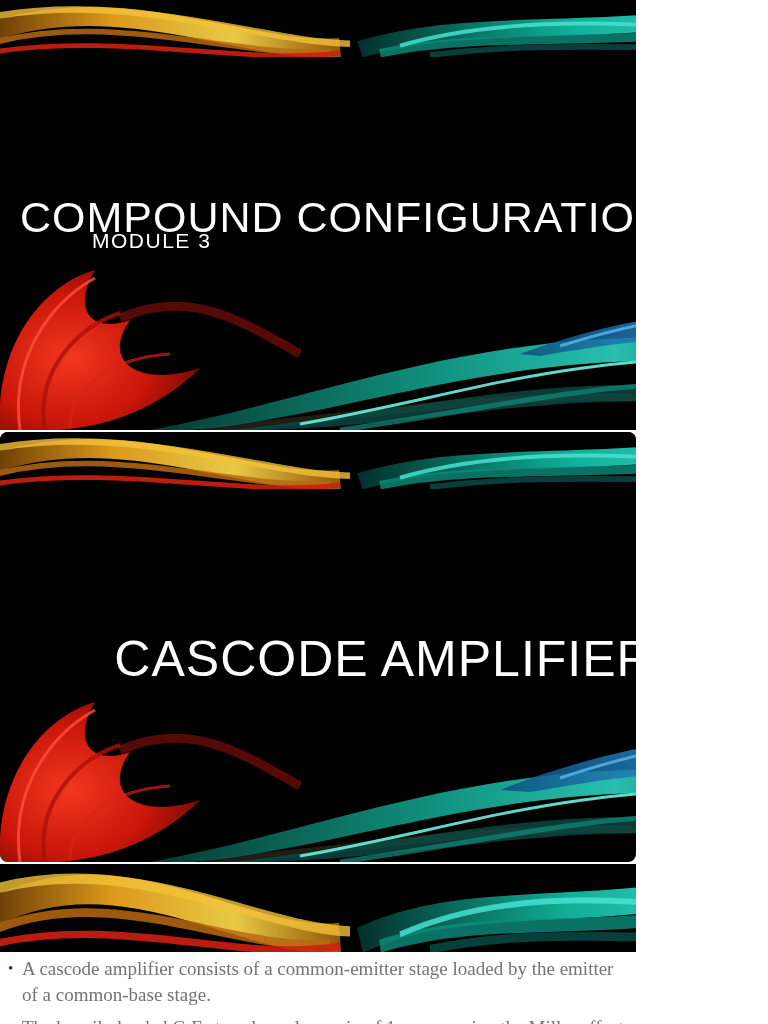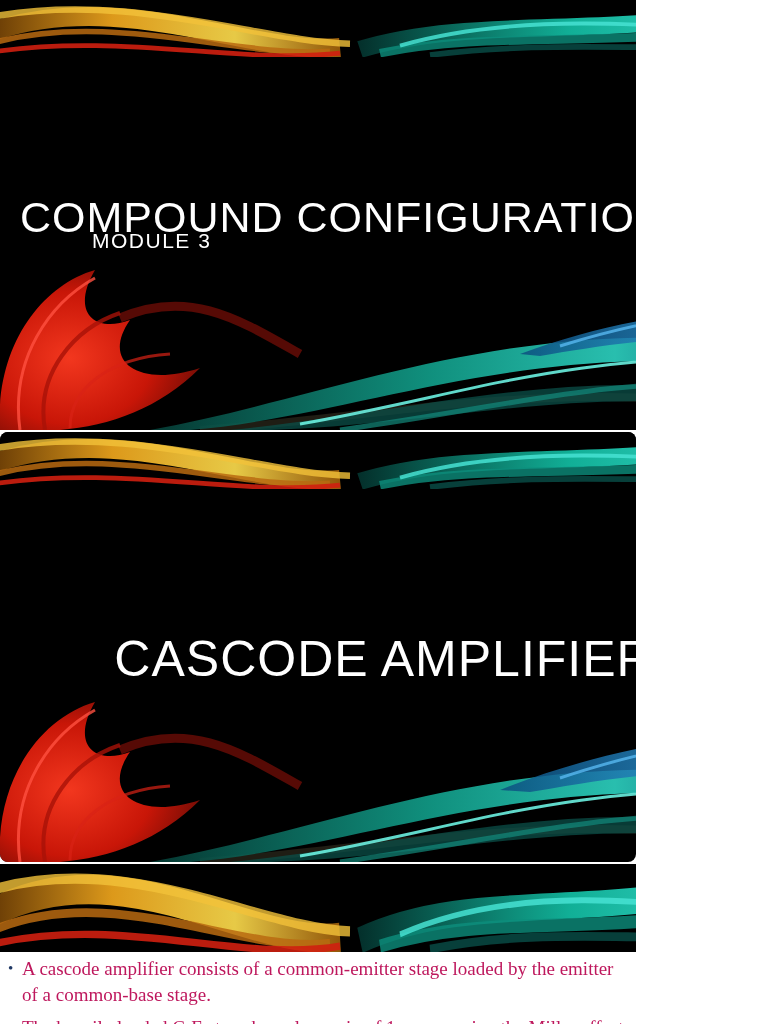--- a/index.html
+++ b/index.html
@@ -15,21 +15,21 @@
     font-family:"Liberation Sans",sans-serif;font-size:43px;font-weight:400;
     letter-spacing:1px;color:#fff;white-space:nowrap;}
   .subtitle{position:absolute;left:92px;top:229px;
     font-family:"Liberation Sans",sans-serif;font-size:21px;font-weight:400;
     letter-spacing:1.5px;color:#fff;}
   .title-center{position:absolute;left:0;top:164px;width:768px;text-align:center;
     font-family:"Liberation Sans",sans-serif;font-size:50px;font-weight:400;
     letter-spacing:1px;color:#fff;white-space:nowrap;}
   .bullets{position:absolute;top:92px;left:8px;right:6px;margin:0;padding:0;list-style:none;}
   .bullets li{position:relative;padding-left:14px;margin:0 0 7px 0;
-    font-family:"Liberation Serif",serif;font-size:19px;line-height:26px;color:#be185d;}
+    font-family:"Liberation Serif",serif;font-size:19px;line-height:26px;color:#737373;}
   .bullets li::before{content:"\2022";position:absolute;left:0;top:-1px;font-size:15px;color:#1f3864;}
   .defs-svg{position:absolute;width:0;height:0;}
 </style>
 </head>
 <body>
 
 <svg class="defs-svg" aria-hidden="true">
   <defs>
     <linearGradient id="gGold" x1="0" y1="0" x2="1" y2="0">
       <stop offset="0" stop-color="#6b3c05"></stop>

